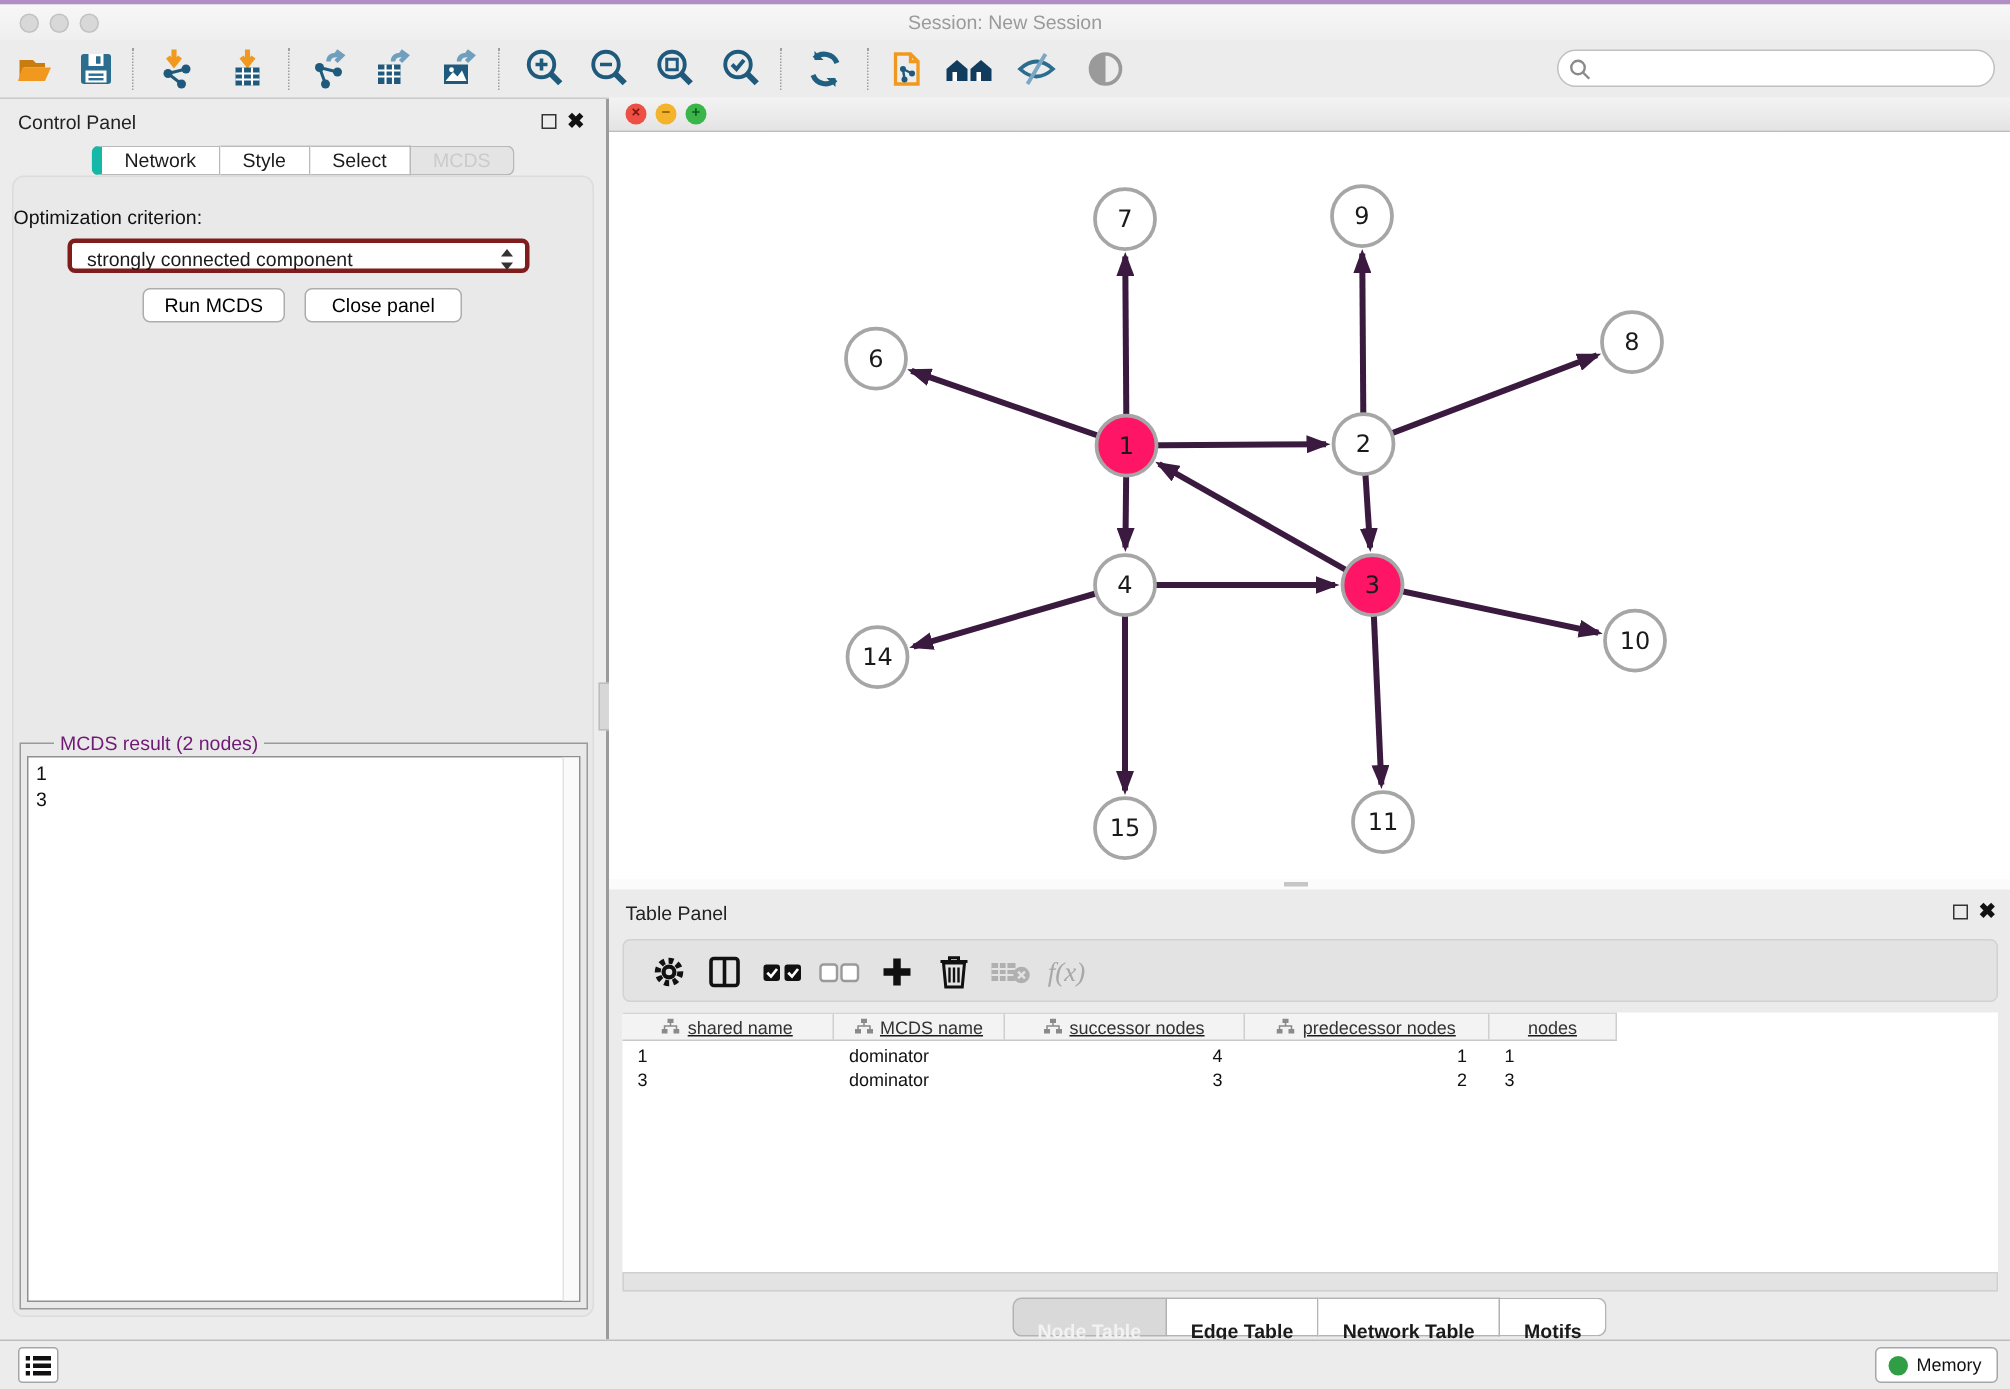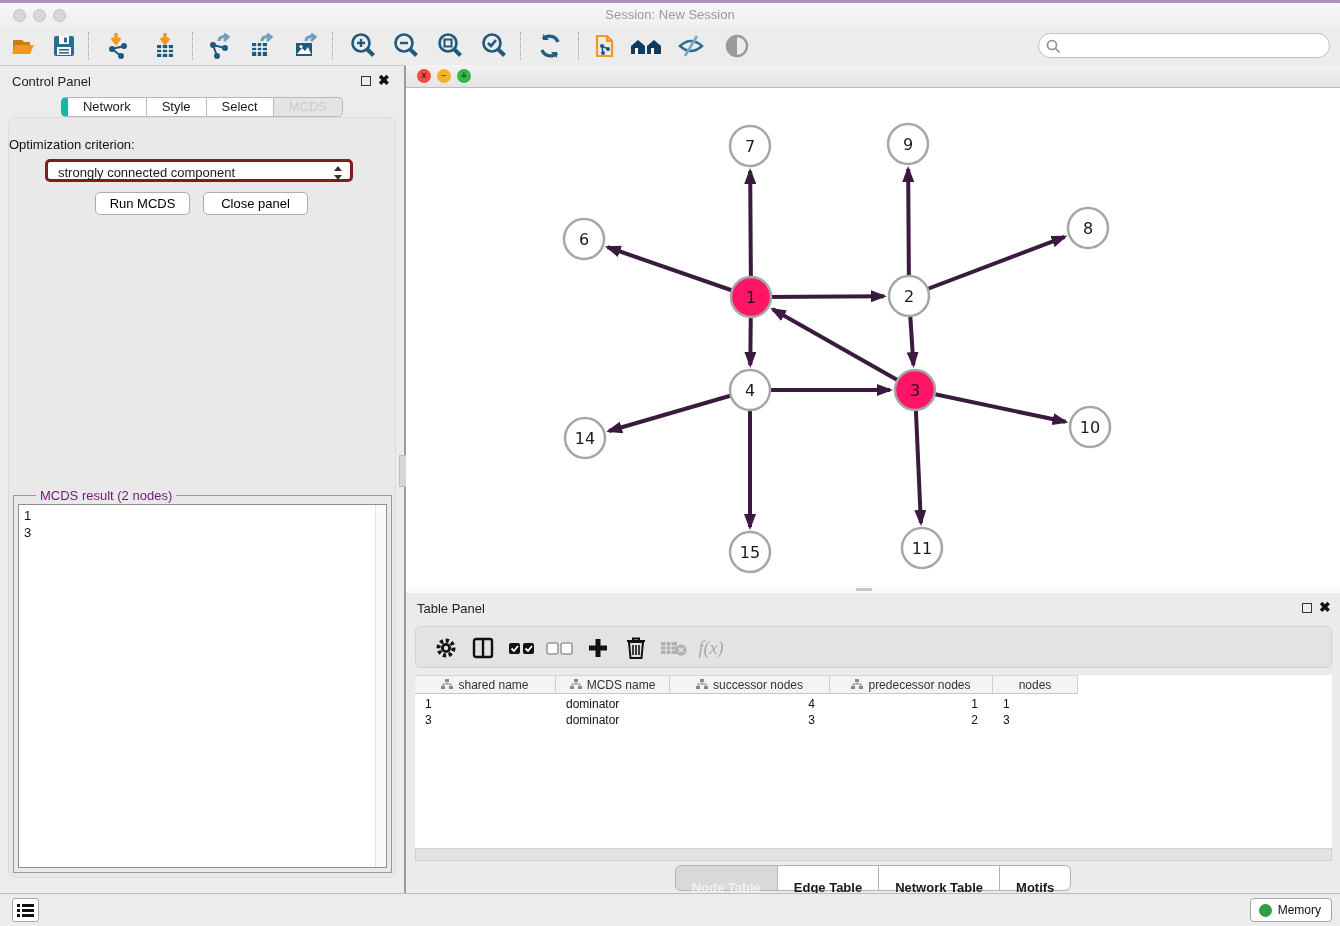--- a/index.html
+++ b/index.html
@@ -78,21 +78,21 @@
   .net-hscroll .handle { position:absolute; left:450px; top:2px; width:16px; height:3px; background:#c6c6c6; }
   
   .table-panel { position:absolute; left:406px; top:593px; width:934px; height:300px; background:#ebebeb; }
   .tp-toolbar { position:absolute; left:9px; top:33px; width:917px; height:42px;
     background:#e3e3e3; border:1px solid #d2d2d2; border-radius:5px; }
   .tp-ico { position:absolute; top:6px; width:30px; height:30px; display:flex;
     align-items:center; justify-content:center; }
   .fx-label { font-size:18px; font-style:italic; color:#a8a8a8; font-family:"Liberation Serif",serif; }
   .table-wrap { position:absolute; left:9px; top:82px; width:917px; height:173px; background:#fff; }
   .thead { position:absolute; left:0; top:0; height:19px; background:#f3f3f3;
-    border-top:1px solid #d5d5d5; border-bottom:1px solid #c8c8c8; display:flex; }
+    border-top:1px solid #d5d5d5; border-bottom:1px solid #c8c8c8; display:flex;text-decoration:underline; }
   .th { height:100%; border-right:1px solid #cfcfcf; display:flex; align-items:center;
     justify-content:center; gap:5px; font-size:12px; color:#333; }
   .trow { position:absolute; left:0; height:16px; display:flex; font-size:12px; color:#111; }
   .td { height:16px; line-height:16px; overflow:hidden; }
   .tp-scrollstrip { position:absolute; left:9px; top:255px; width:917px; height:13px;
     background:#e3e3e3; border:1px solid #d0d0d0; }
   .ttab-row { position:absolute; left:0; top:272px; width:100%; display:flex; justify-content:center; }
   .ttab { height:22px; line-height:20px; padding:12px 16px; font-size:13px; background:#fff;
     border:1px solid #b3b3b3; border-left:none; cursor:default;font-weight:bold; }
   .ttab:first-child { border-left:1px solid #b3b3b3; border-radius:6px 0 0 6px; }

